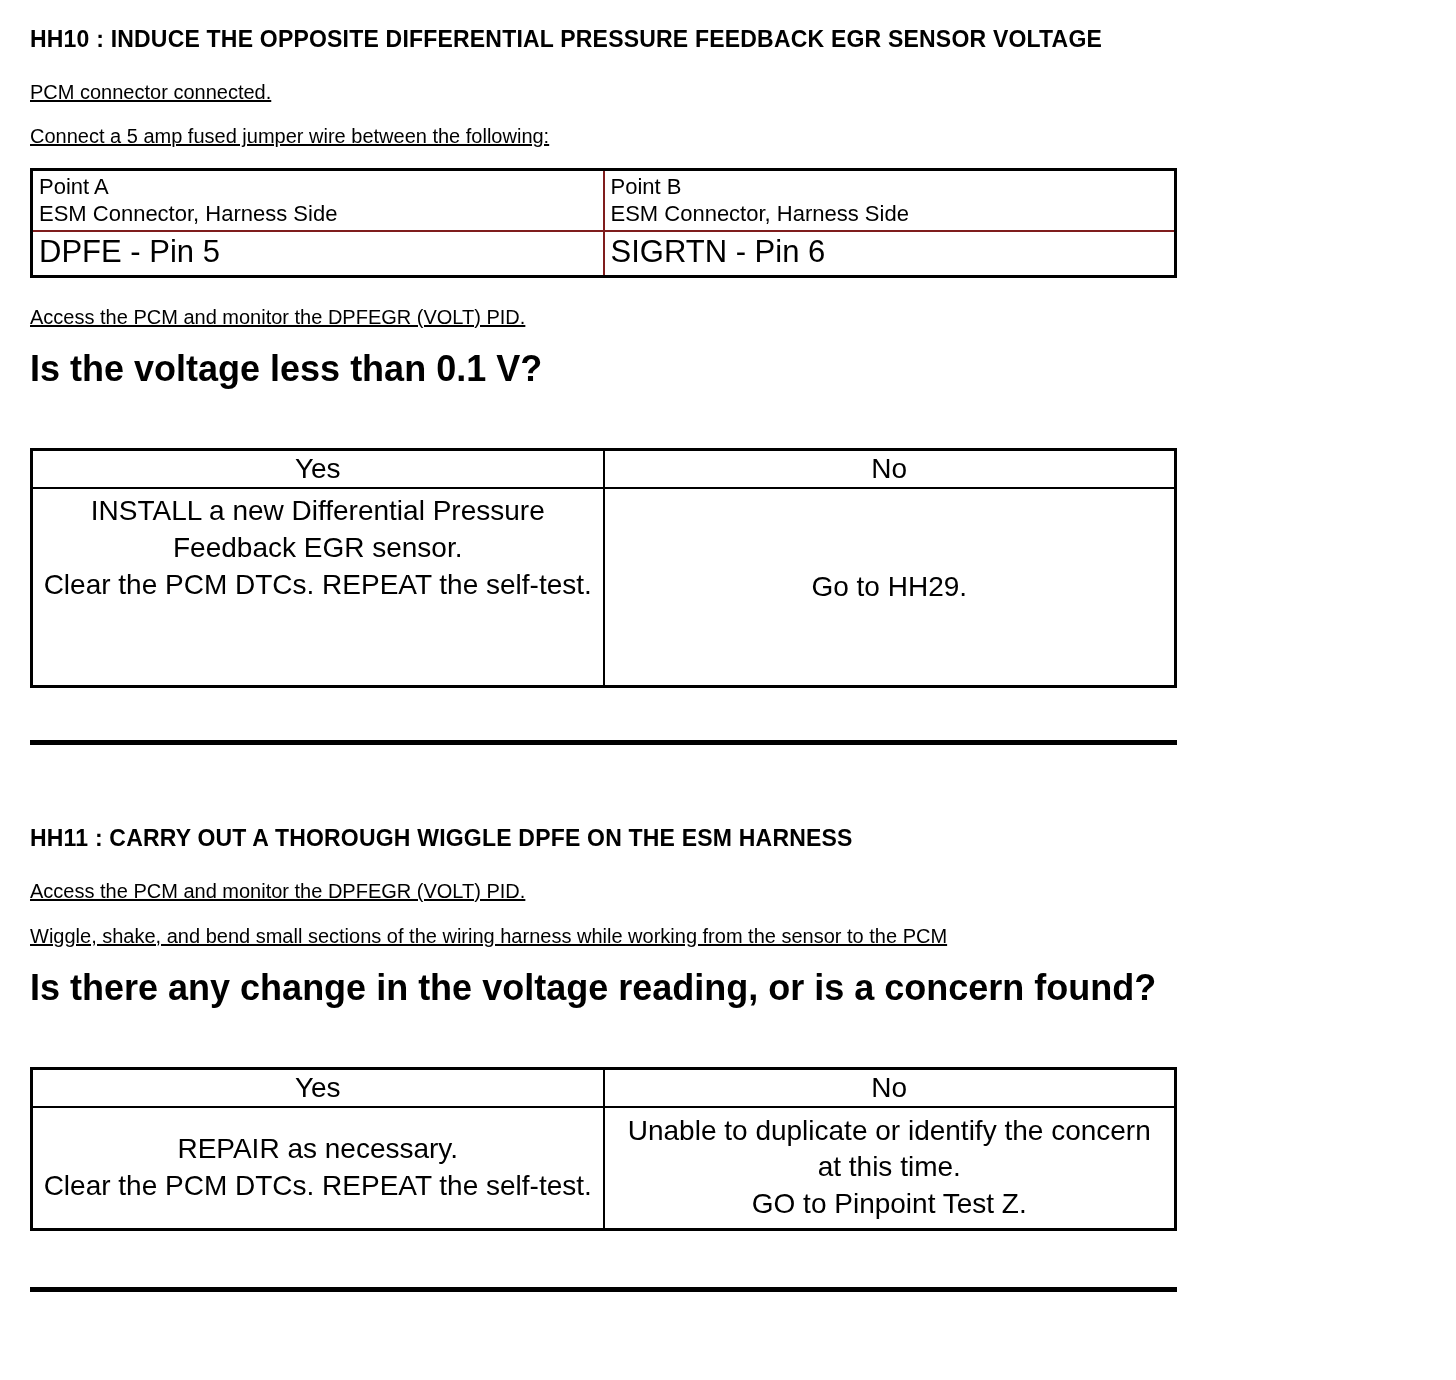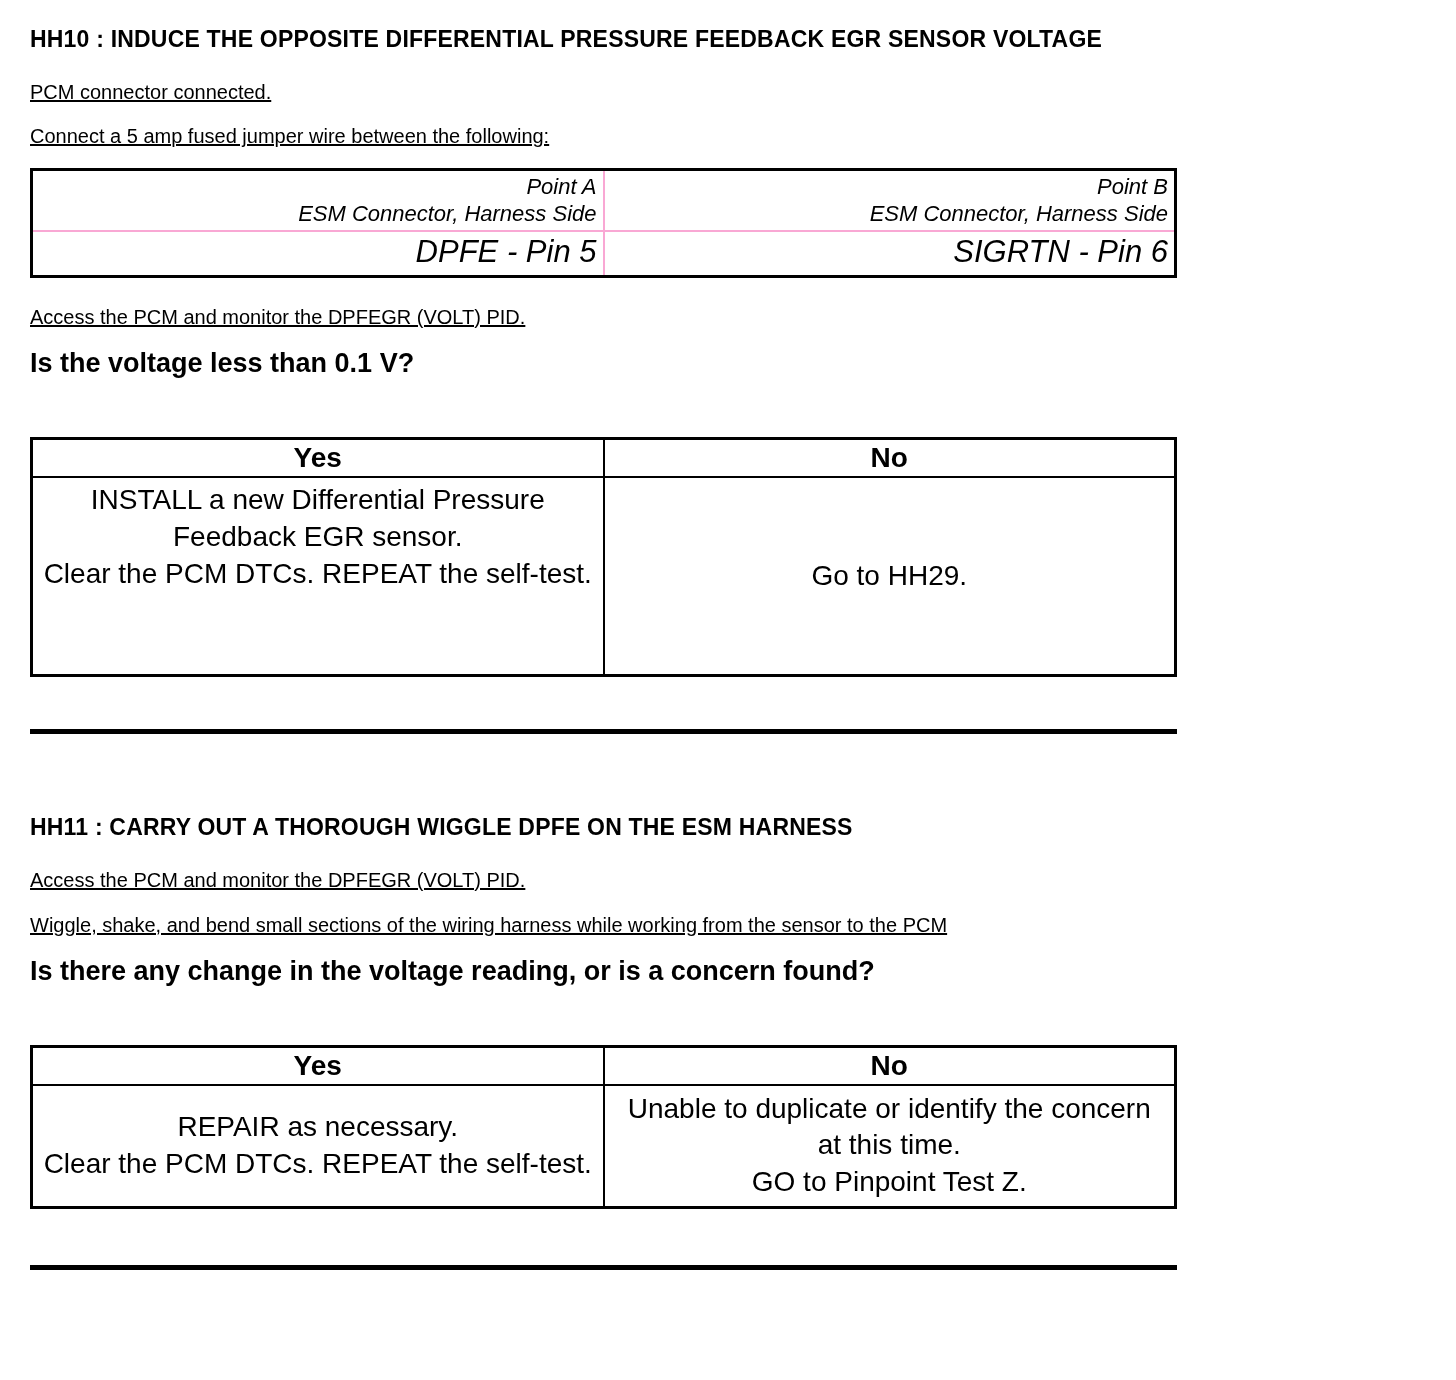--- a/index.html
+++ b/index.html
@@ -25,57 +25,56 @@
     margin: 0 0 26px 0;
     letter-spacing: 0.2px;
   }
   p.body-line {
     font-size: 20px;
     line-height: 1.32;
     margin: 0 0 18px 0;
     text-decoration: underline;
   }
   p.question {
-    font-size: 27px;
+    font-size: 36px;
     font-weight: bold;
     margin: 6px 0 58px 0;
   }
   table {
     border-collapse: collapse;
     width: 100%;
     table-layout: fixed;
   }
   
   .jumper-table {
     border: 3px solid #000;
     margin: 10px 0 26px 0;
   }
   .jumper-table th, .jumper-table td {
-    border: 2px solid #f9a8d4;
-    text-align: right;
+    border: 2px solid #7f1d1d;
+    text-align: left;
     padding: 2px 6px;
-    font-style: italic;
   }
   .jumper-table th {
     font-weight: normal;
     font-size: 22px;
     line-height: 1.25;
   }
   .jumper-table td {
     font-size: 31px;
     padding-bottom: 5px;
   }
   
   .result-table {
     border: 3px solid #000;
   }
   .result-table th {
     border: 2px solid #000;
     font-size: 28px;
-    font-weight: bold;
+    font-weight: normal;
     text-align: center;
     padding: 2px 4px;
   }
   .result-table td {
     border: 2px solid #000;
     font-size: 28px;
     line-height: 1.32;
     padding: 4px 10px;
     white-space: pre-line;
   }

